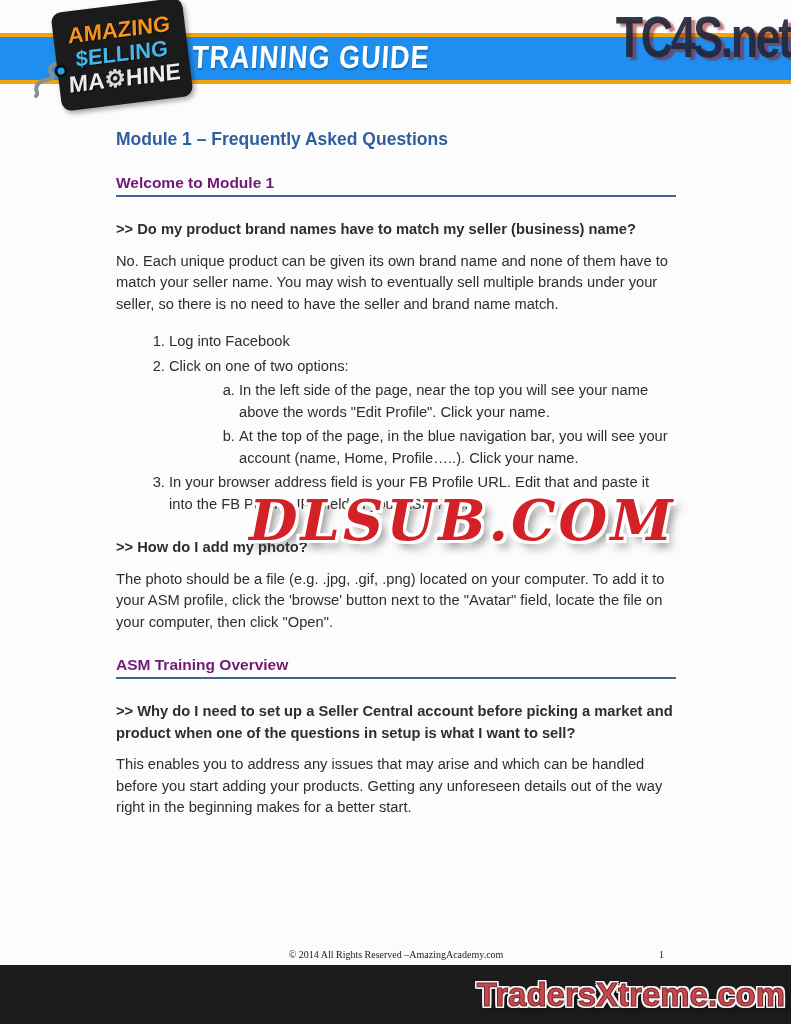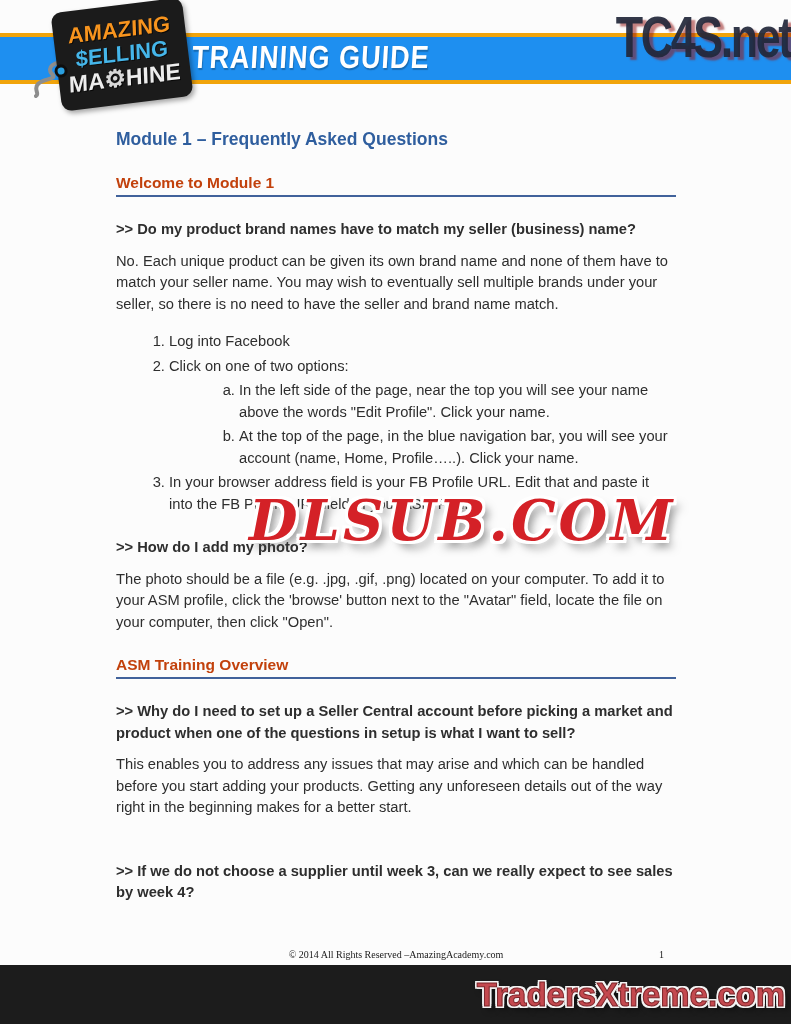--- a/index.html
+++ b/index.html
@@ -112,21 +112,21 @@
     font-size: 14.7px; line-height: 21.5px;
   }
   .page-title {
     margin: 44px 0 24px;
     font-size: 17.5px; line-height: 20px;
     font-weight: bold; color: #2f5e9e;
   }
   .section-heading {
     margin: 22px 0 18px;
     font-size: 15.5px; line-height: 19px;
-    font-weight: bold; color: #c2410c;
+    font-weight: bold; color: #701a75;
     border-bottom: 2px solid #41629b;
     padding-bottom: 3px;
   }
   .question { font-weight: bold; margin: 22px 0 10px; }
   .question.big-gap { margin-top: 42px; }
   .answer { margin: 0 0 15px; }
   ol.steps { margin: 16px 0 15px; padding-left: 50px; list-style: decimal; }
   ol.substeps { margin: 0; padding-left: 67px; list-style: lower-alpha; }
   ol li { margin: 3px; }
 
@@ -185,21 +185,20 @@
     </ol>
 
     <p class="question">&gt;&gt; How do I add my photo?</p>
     <p class="answer">The photo should be a file (e.g. .jpg, .gif, .png) located on your computer.  To add it to your ASM profile, click the 'browse' button next to the "Avatar" field, locate the file on your computer, then click "Open".</p>
 
     <h2 class="section-heading">ASM Training Overview</h2>
 
     <p class="question">&gt;&gt; Why do I need to set up a Seller Central account before picking a market and product when one of the questions in setup is what I want to sell?</p>
     <p class="answer">This enables you to address any issues that may arise and which can be handled before you start adding your products.  Getting any unforeseen details out of the way right in the beginning makes for a better start.</p>
 
-    <p class="question big-gap">&gt;&gt; If we do not choose a supplier until week 3, can we really expect to see sales by week 4?</p>
   </div>
 
   <div class="wm-dlsub">DLSUB.COM</div>
 
   <div class="footer">
     <span>© 2014 All Rights Reserved –AmazingAcademy.com</span>
     <span class="page-num">1</span>
   </div>
 
   <div class="bottom-band">

